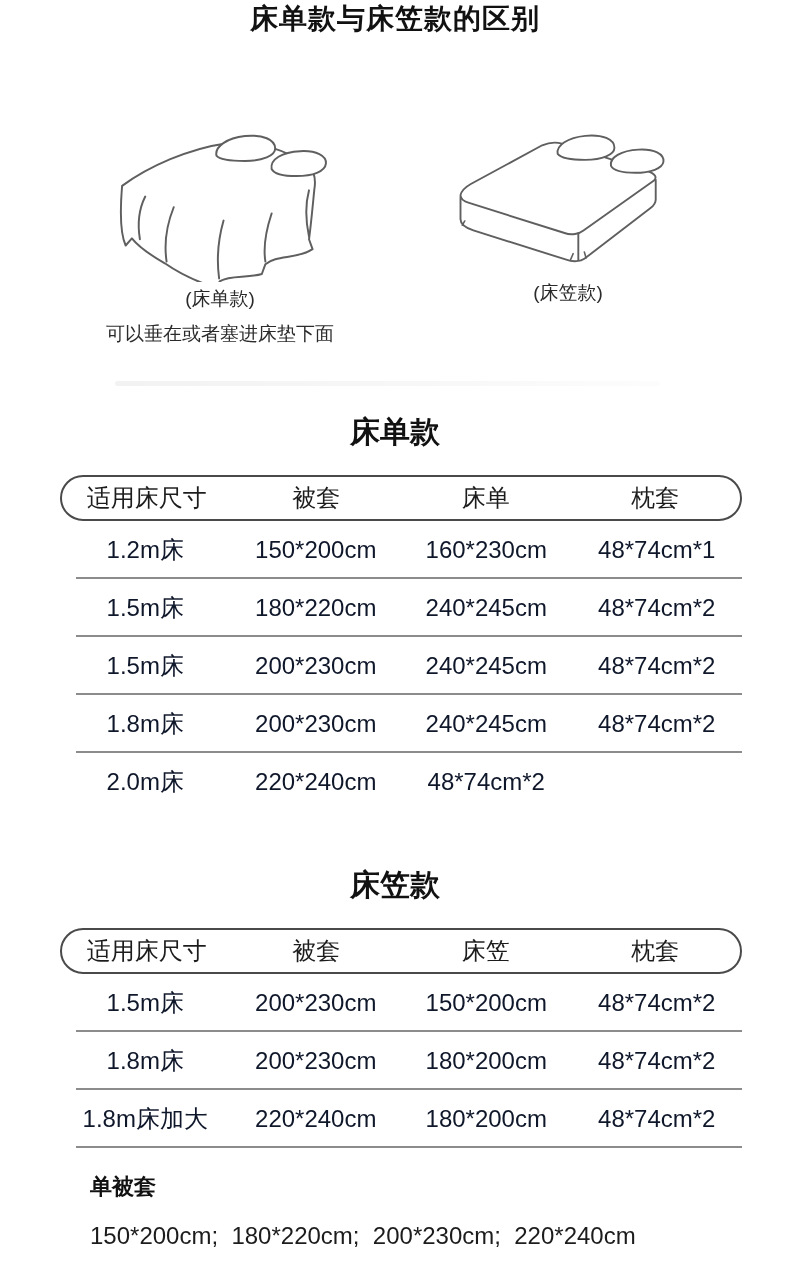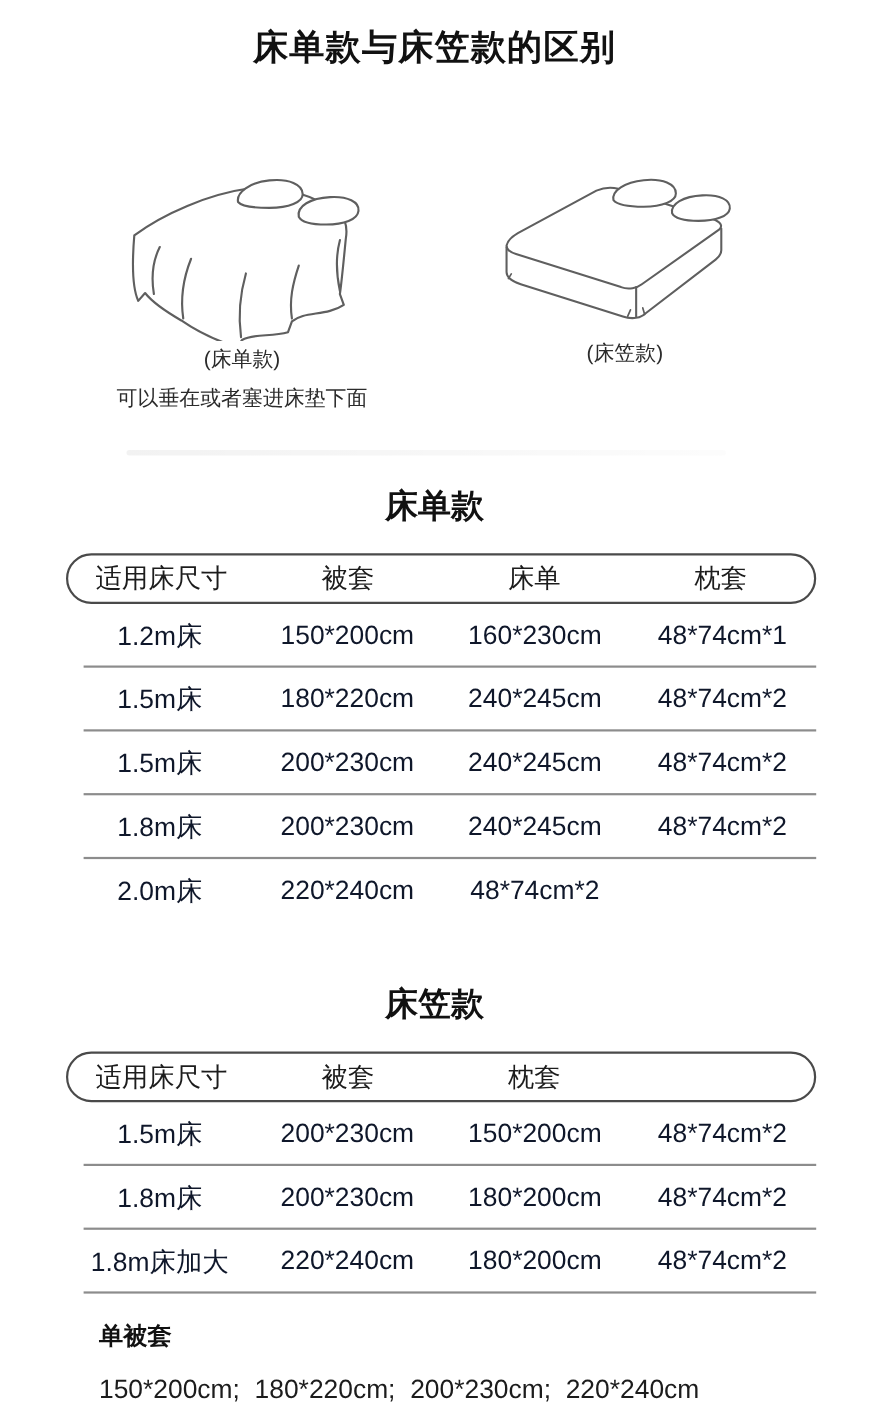--- a/index.html
+++ b/index.html
@@ -6,23 +6,22 @@
   html,body { margin:0; padding:0; background:#ffffff; }
   .page {
     position:relative;
     width:790px; height:1287px;
     background:#ffffff;
     font-family:"Liberation Sans","DejaVu Sans",sans-serif;
     color:#1a1a1a;
     overflow:hidden;
   }
   .title {
-    padding-top:22px;
-    text-align:center;
-    font-size:32px; font-weight:bold;
+    text-align:center;
+    font-size:28px; font-weight:bold;
     letter-spacing:1px;
     color:#111;
   }
   .figures {
     display:flex; justify-content:space-between;
     margin-top:66px;
     padding:0 47px 0 55px;
   }
   .figure { display:flex; flex-direction:column; align-items:center; }
   .fig-sheet  { width:330px; }
@@ -204,20 +203,21 @@
         </div>
     </div>
   </div>
 
   <div class="section sec-fitted">
     <div class="section-heading heading-2">床笠款</div>
     <div class="table">
       <div class="t-head">
           <div class="cell">适用床尺寸</div>
           <div class="cell">被套</div>
+          <div class="cell">床笠</div>
           <div class="cell">枕套</div>
         </div>
       <div class="t-body">
           <div class="trow">
             <div class="cell">1.5m床</div>
             <div class="cell">200*230cm</div>
             <div class="cell">150*200cm</div>
             <div class="cell">48*74cm*2</div>
           </div>
           <div class="trow">

